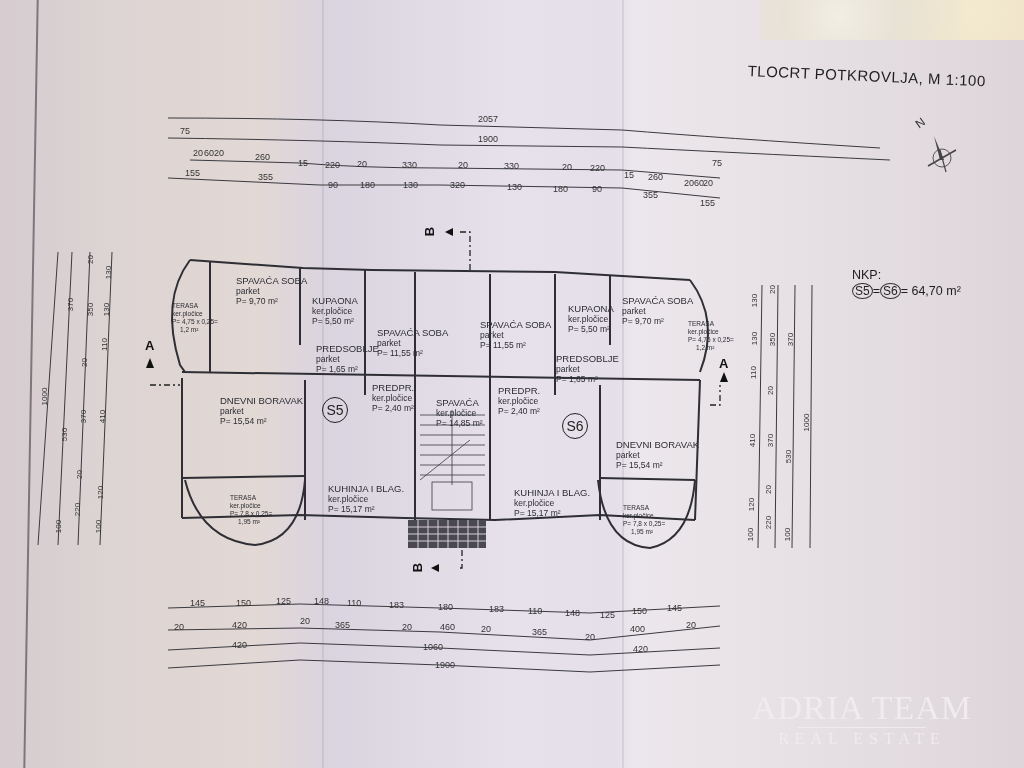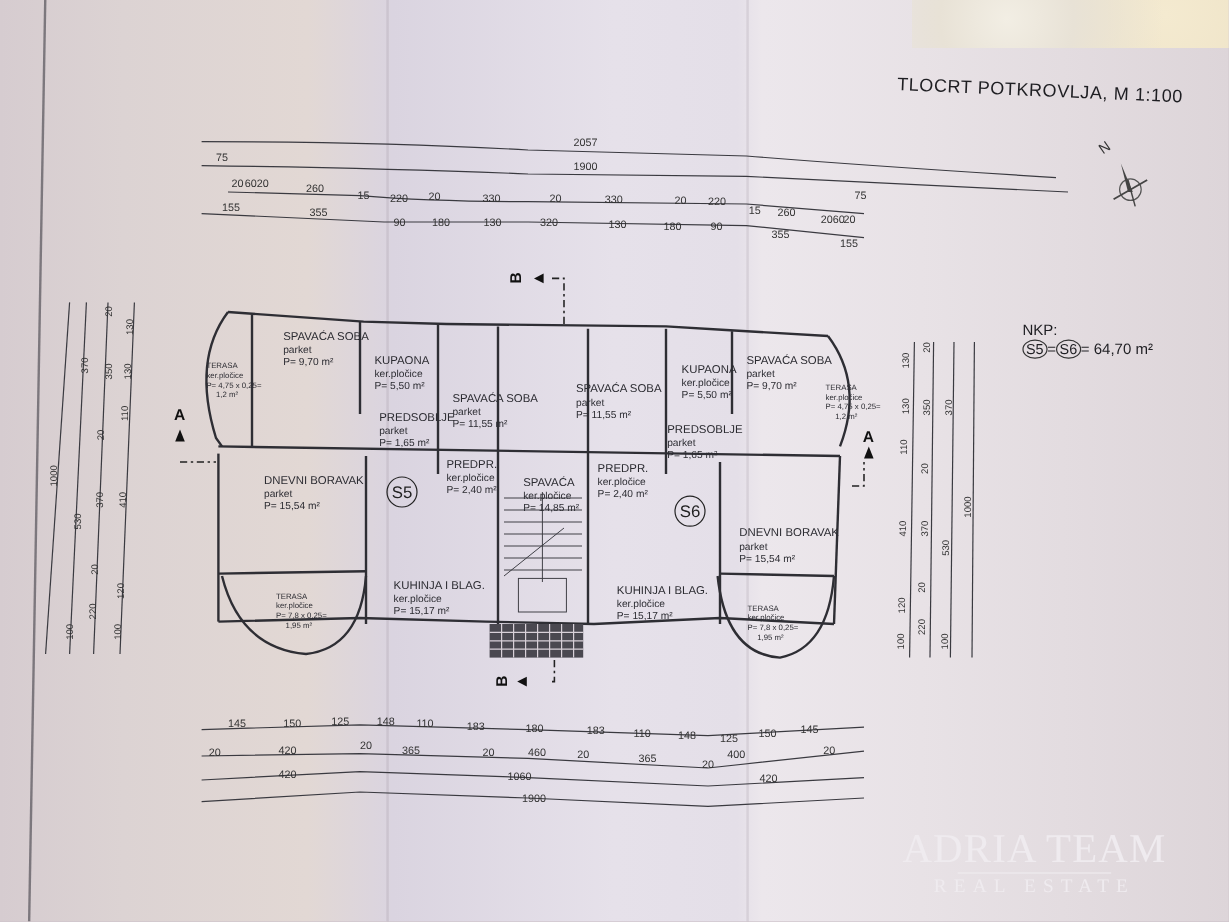--- a/index.html
+++ b/index.html
@@ -181,21 +181,21 @@
 <div class="dim" style="left:667px;top:603px">145</div>
 <div class="dim" style="left:174px;top:622px">20</div>
 <div class="dim" style="left:232px;top:620px">420</div>
 <div class="dim" style="left:300px;top:616px">20</div>
 <div class="dim" style="left:335px;top:620px">365</div>
 <div class="dim" style="left:402px;top:622px">20</div>
 <div class="dim" style="left:440px;top:622px">460</div>
 <div class="dim" style="left:481px;top:624px">20</div>
 <div class="dim" style="left:532px;top:627px">365</div>
 <div class="dim" style="left:585px;top:632px">20</div>
-<div class="dim" style="left:606px;top:624px">400</div>
+<div class="dim" style="left:630px;top:624px">400</div>
 <div class="dim" style="left:686px;top:620px">20</div>
 <div class="dim" style="left:232px;top:640px">420</div>
 <div class="dim" style="left:423px;top:642px">1060</div>
 <div class="dim" style="left:633px;top:644px">420</div>
 <div class="dim" style="left:435px;top:660px">1900</div>
 
 <div class="vdim" style="left:36px;top:392px">1000</div>
 <div class="vdim" style="left:64px;top:300px">370</div>
 <div class="vdim" style="left:58px;top:430px">530</div>
 <div class="vdim" style="left:52px;top:522px">100</div>

